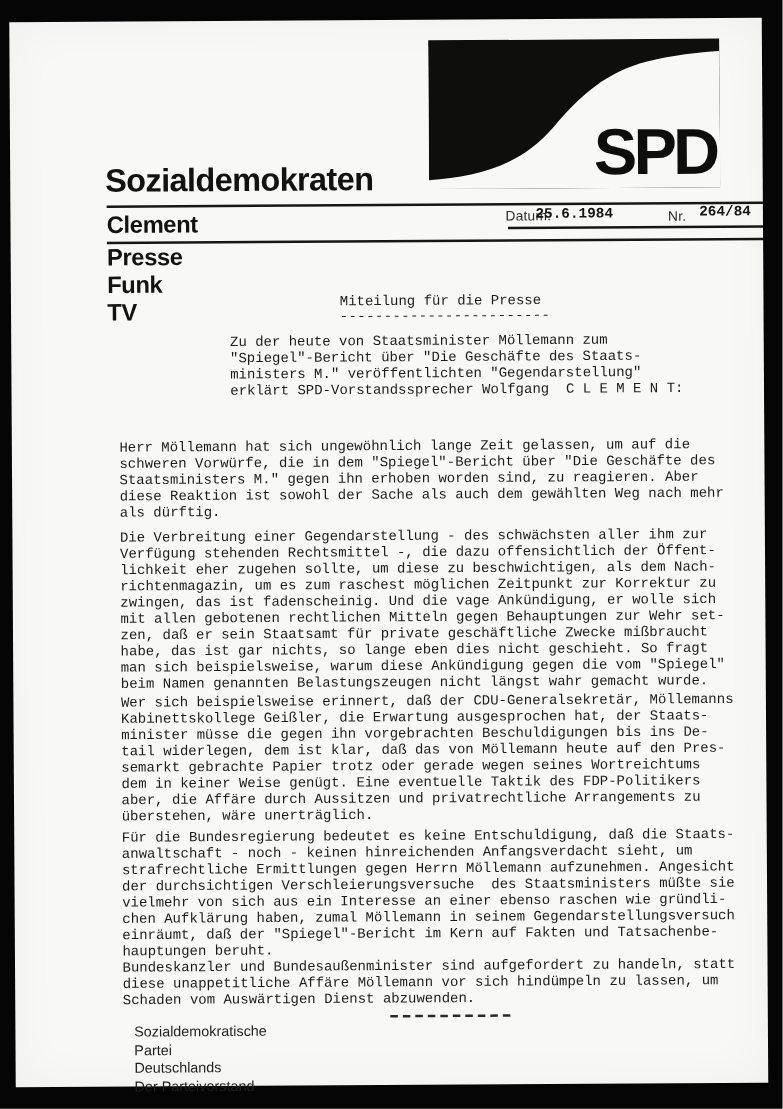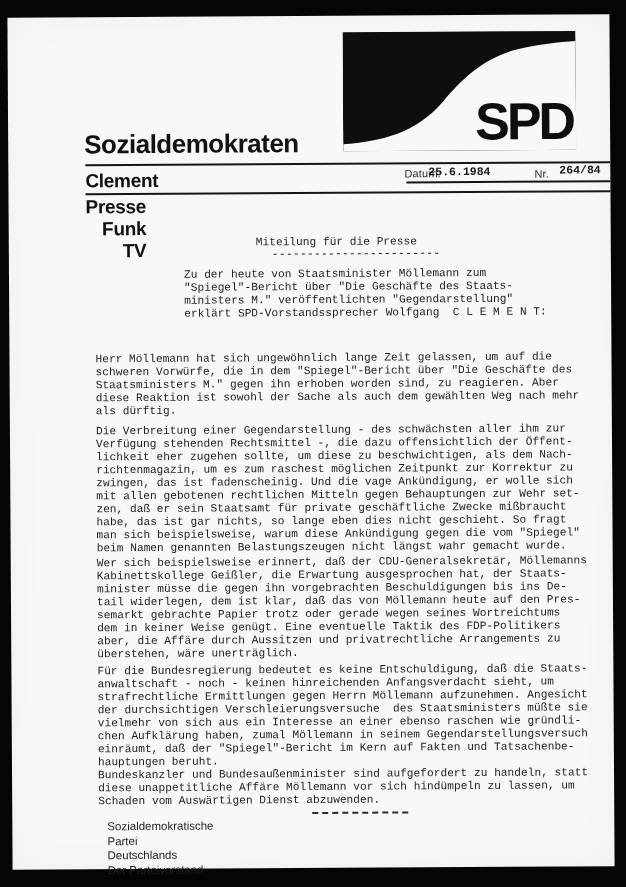--- a/index.html
+++ b/index.html
@@ -42,36 +42,36 @@
   .mono { font-family: "Liberation Mono", monospace; }
   .date-val { font-size: 11.5px; font-weight: bold; color: #141412; }
   .val-date { left: 420px; top: 150px; }
   .val-nr   { left: 523px; top: 149px; margin-left: 28px; }
 
   .service {
     left: 77px; top: 153px;
     font-weight: 800; font-size: 19px; letter-spacing: -0.3px;
     color: #121210;
   }
-  .channels { left: 77px; top: 179px; text-align: right; }
+  .channels { left: 77px; top: 179px; }
   .channel {
     font-weight: 800; font-size: 19px; letter-spacing: -0.3px;
     line-height: 22px; color: #121210;
   }
 
   
   pre.tw {
     margin: 0;
     font-family: "Liberation Mono", monospace;
     font-size: 11.2px;
     line-height: 13px;
     color: #1c1b19;
     white-space: pre;
   }
-  .headline       { left: 247px; top: 220px; line-height: 12px; }
+  .headline       { left: 263px; top: 220px; line-height: 12px; }
   .headline-rule  { left: 263px; top: 232px; line-height: 12px; letter-spacing: 0.3px; }
   .intro          { left: 175px; top: 252px; line-height: 15px; }
   .para-1 { left: 86px; top: 336px; }
   .para-2 { left: 86px; top: 408px; }
   .para-3 { left: 86px; top: 540px; }
   .para-4 { left: 86px; top: 648px; }
   .para-5 { left: 86px; top: 752px; }
 
   
   .footer-sep {

